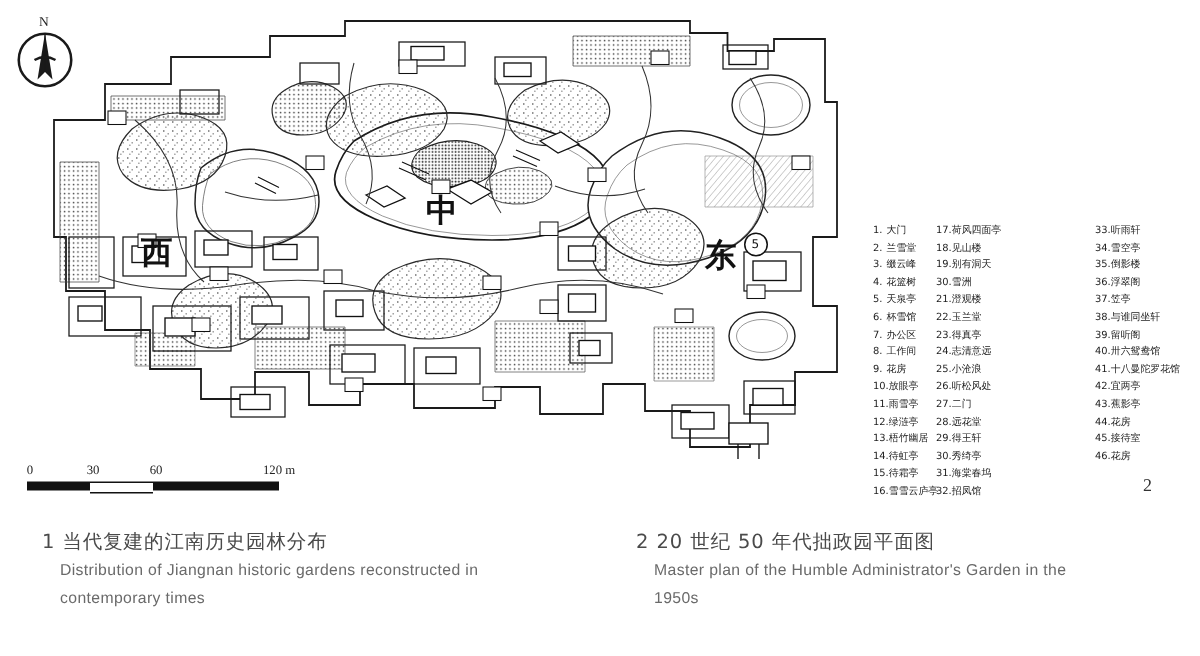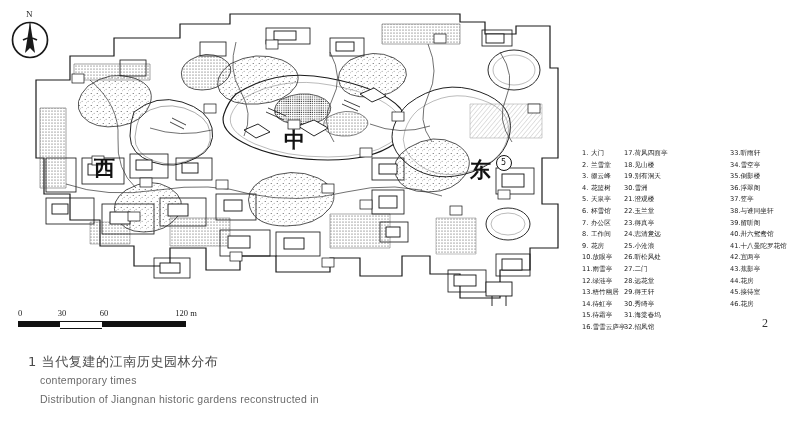--- a/index.html
+++ b/index.html
@@ -362,20 +362,25 @@
     </div>
 
     <div id="fignum">2</div>
 
   </div>
 
   <div id="captions">
 
     <div class="caption left">
       <div class="cap-cn"><span>1</span>&nbsp;<span>当代复建的江南历史园林分布</span></div>
+      <div class="cap-en">Distribution of Jiangnan historic gardens reconstructed in</div>
       <div class="cap-en">contemporary times</div>
-      <div class="cap-en">Distribution of Jiangnan historic gardens reconstructed in</div>
-    </div>
-
+    </div>
+
+    <div class="caption right">
+      <div class="cap-cn"><span>2</span>&nbsp;<span>20 世纪 50 年代拙政园平面图</span></div>
+      <div class="cap-en">Master plan of the Humble Administrator's Garden in the</div>
+      <div class="cap-en">1950s</div>
+    </div>
 
   </div>
 
 </div>
 
 </body></html>

